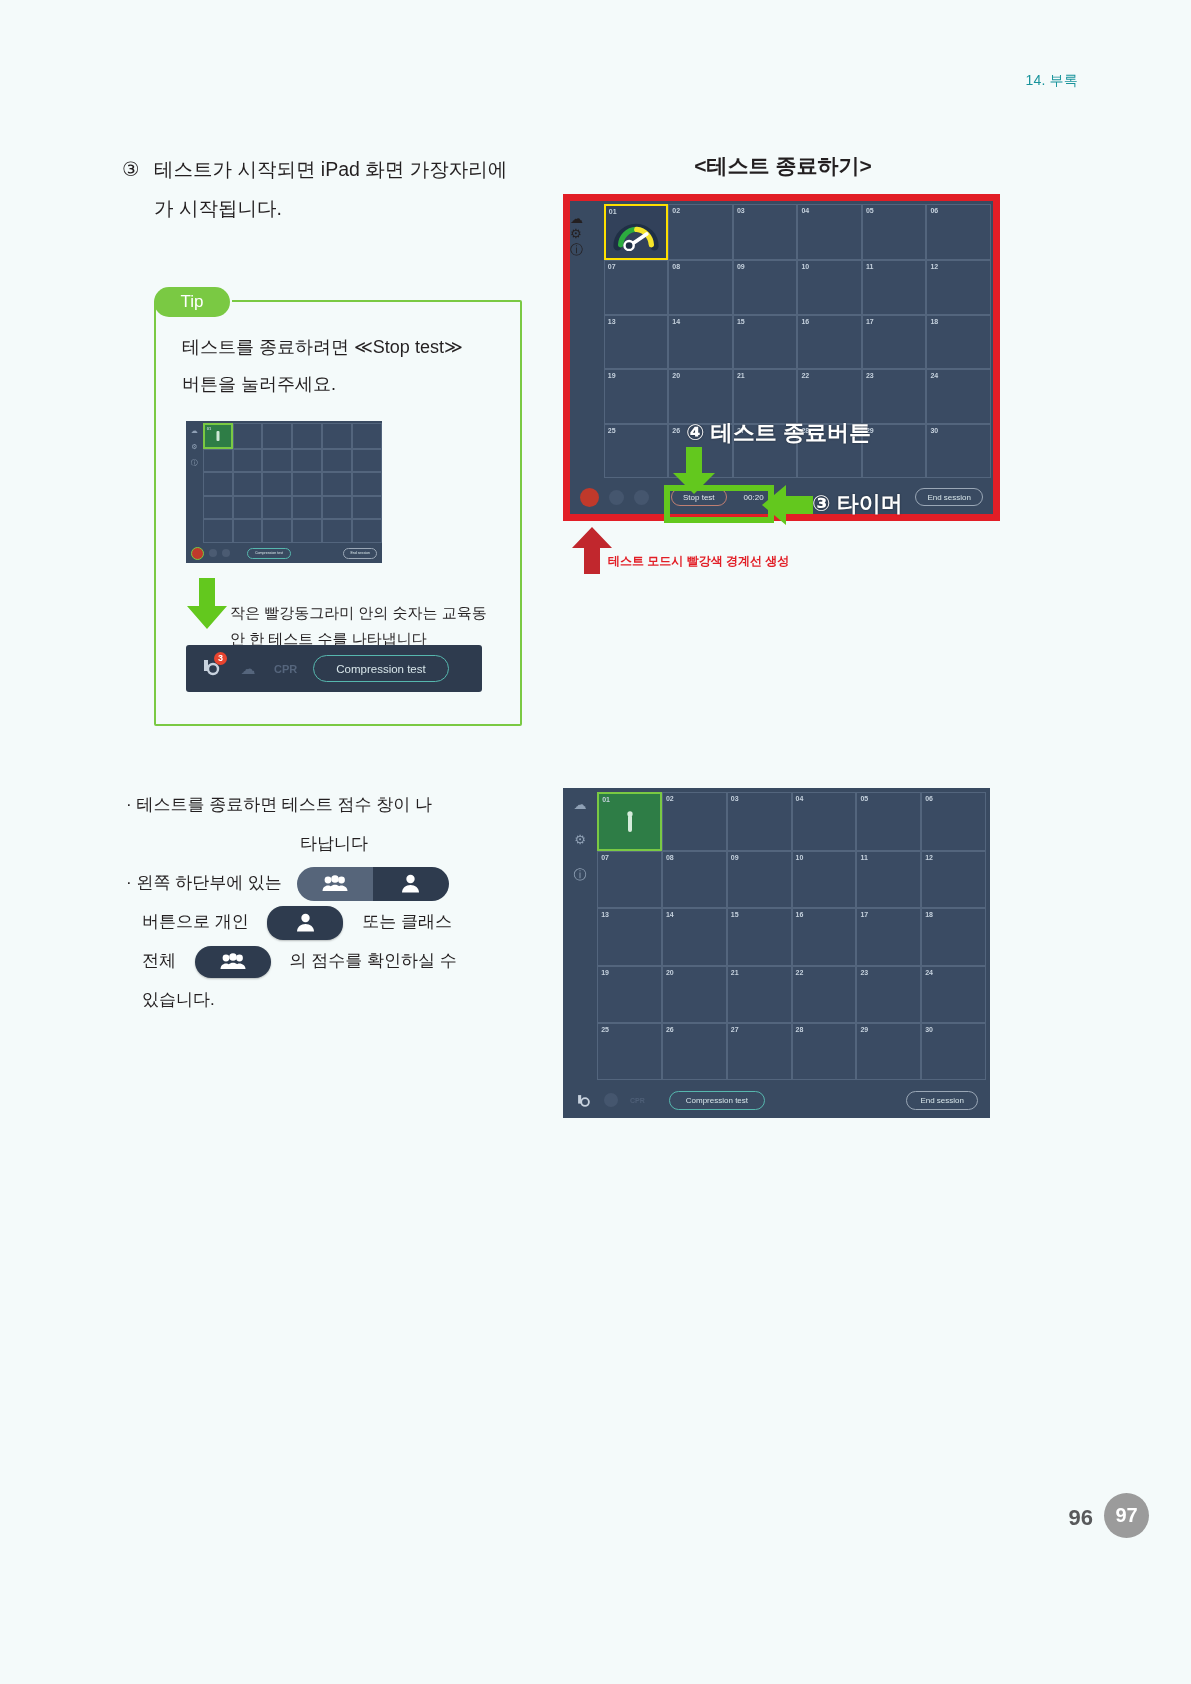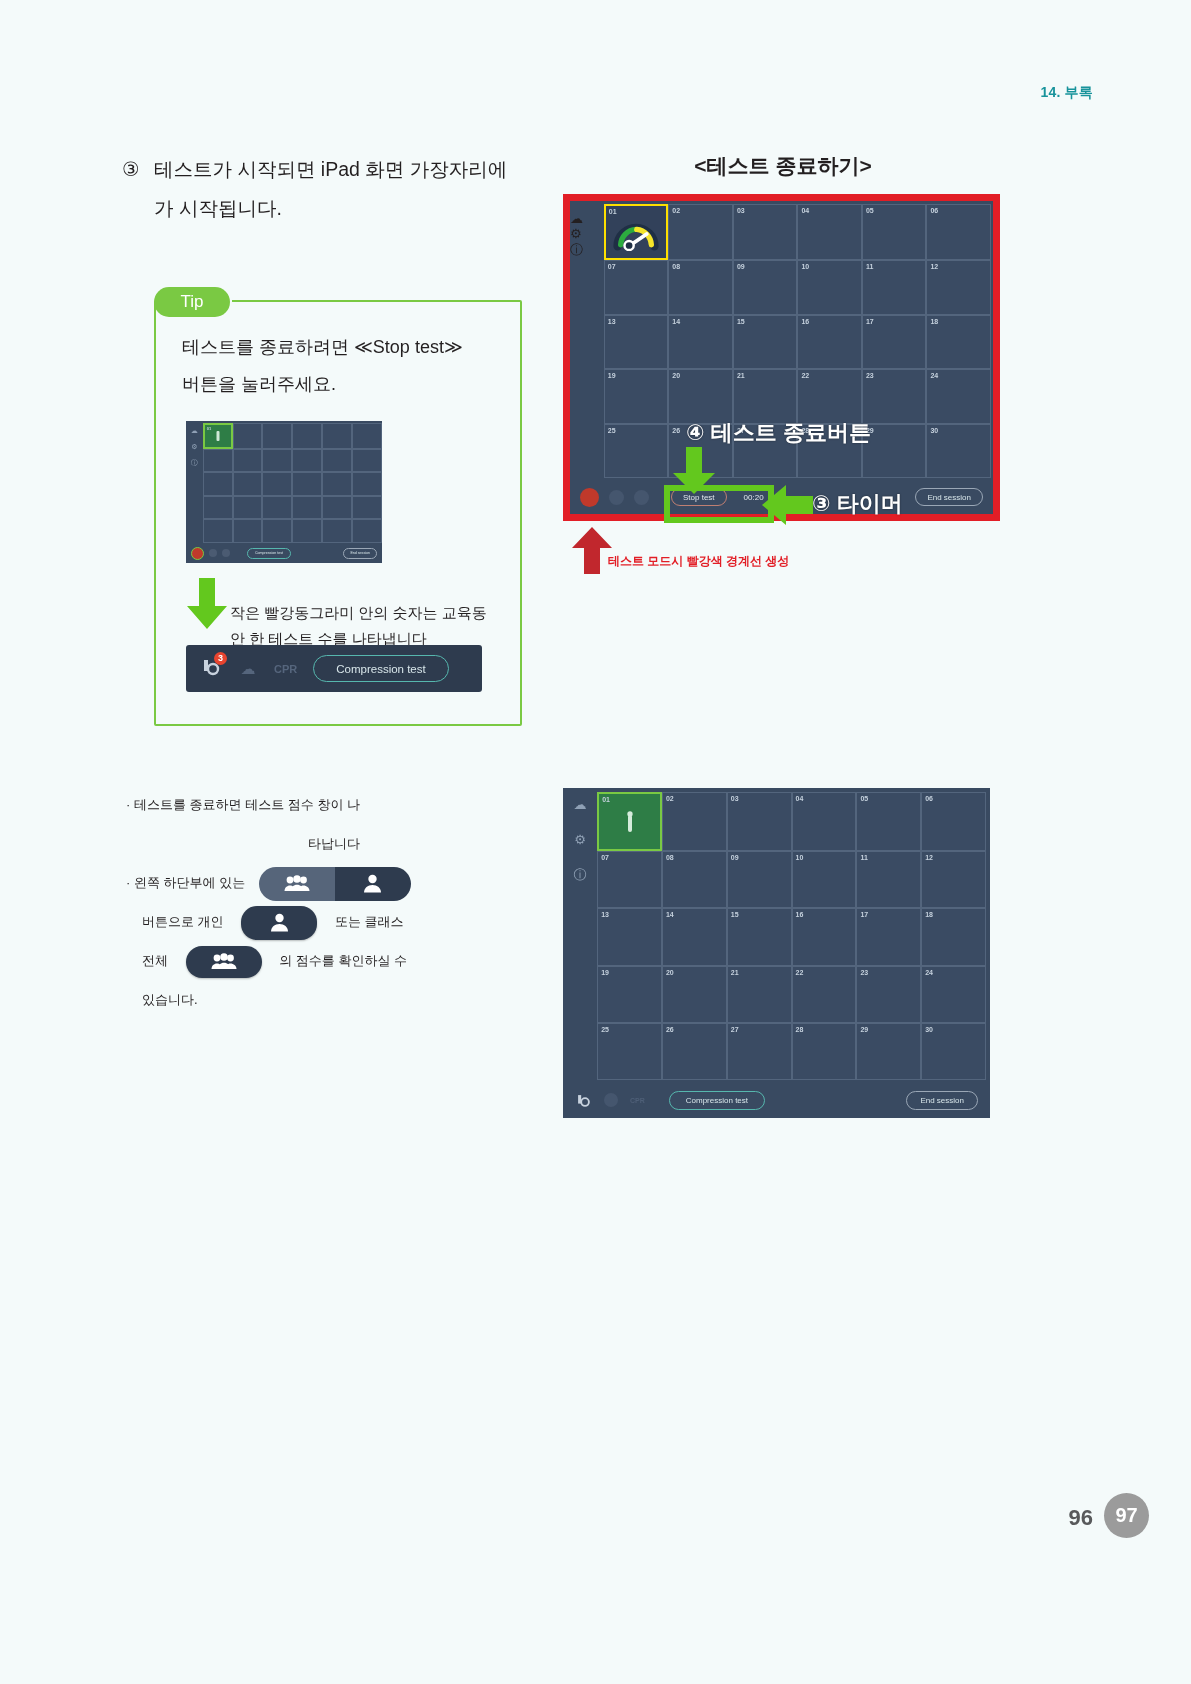--- a/index.html
+++ b/index.html
@@ -5,22 +5,22 @@
   html,body{margin:0;padding:0;}
   body{
     width:1191px;height:1684px;position:relative;
     background:#f4fafa;
     font-family:"Liberation Sans","DejaVu Sans",sans-serif;
     color:#231f20;
     overflow:hidden;
   }
   
   .hdr{
-    position:absolute;right:98px;top:72px;
-    font-size:14px;font-weight:bold;color:#18939b;letter-spacing:.2px;margin-top:12px;
+    position:absolute;right:113px;top:72px;
+    font-size:14px;font-weight:normal;color:#18939b;letter-spacing:.2px;
   }
   
   .step3{
     position:absolute;left:122px;top:150px;width:400px;
     font-size:19.5px;line-height:39px;color:#231f20;
   }
   .step3 .num{position:absolute;left:0;top:0;}
   .step3 .body{margin-left:32px;}
   .step3 .b{font-weight:bold;}
   
@@ -114,21 +114,21 @@
   .gArrowLeft{position:absolute;}
   .gBox{
     position:absolute;border:6px solid #63c81e;box-sizing:border-box;
   }
   .redArrowUp{position:absolute;}
   .redNote{
     position:absolute;color:#e21e26;font-size:12px;font-weight:bold;white-space:nowrap;
   }
   
   .bul{
-    position:absolute;font-size:13px;line-height:39px;color:#231f20;
+    position:absolute;font-size:17px;line-height:39px;color:#231f20;
   }
   .b1{left:126px;top:785px;width:400px;}
   .b2{left:126px;top:863px;width:400px;}
   .inlineBtn{
     display:inline-block;vertical-align:middle;border-radius:16px;overflow:hidden;
     box-shadow:0 1px 2px rgba(0,0,0,.25);
   }
   .segGroup{display:inline-flex;vertical-align:middle;border-radius:17px;overflow:hidden;}
   .segGroup .seg{
     display:flex;align-items:center;justify-content:center;

